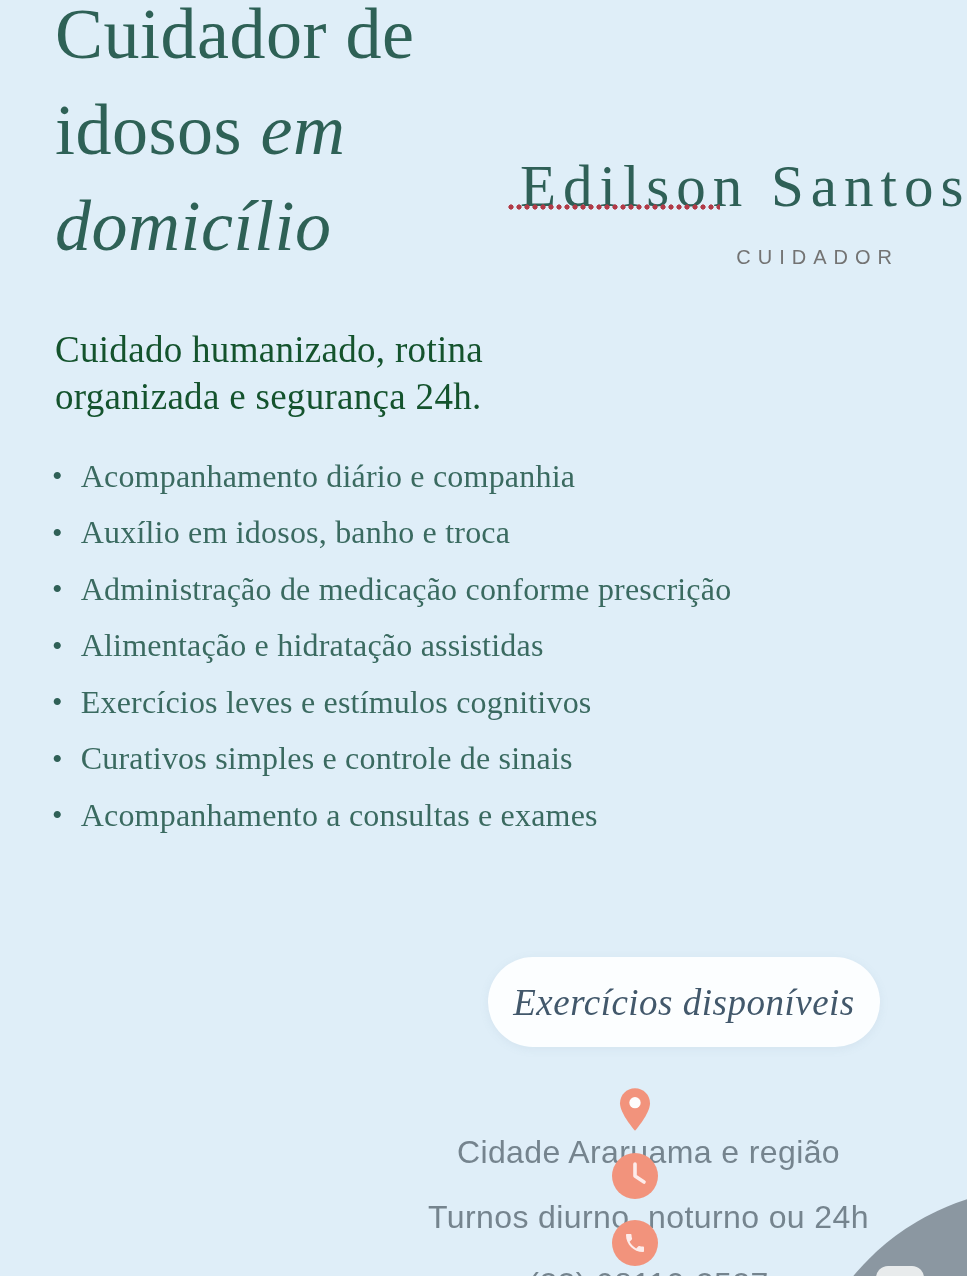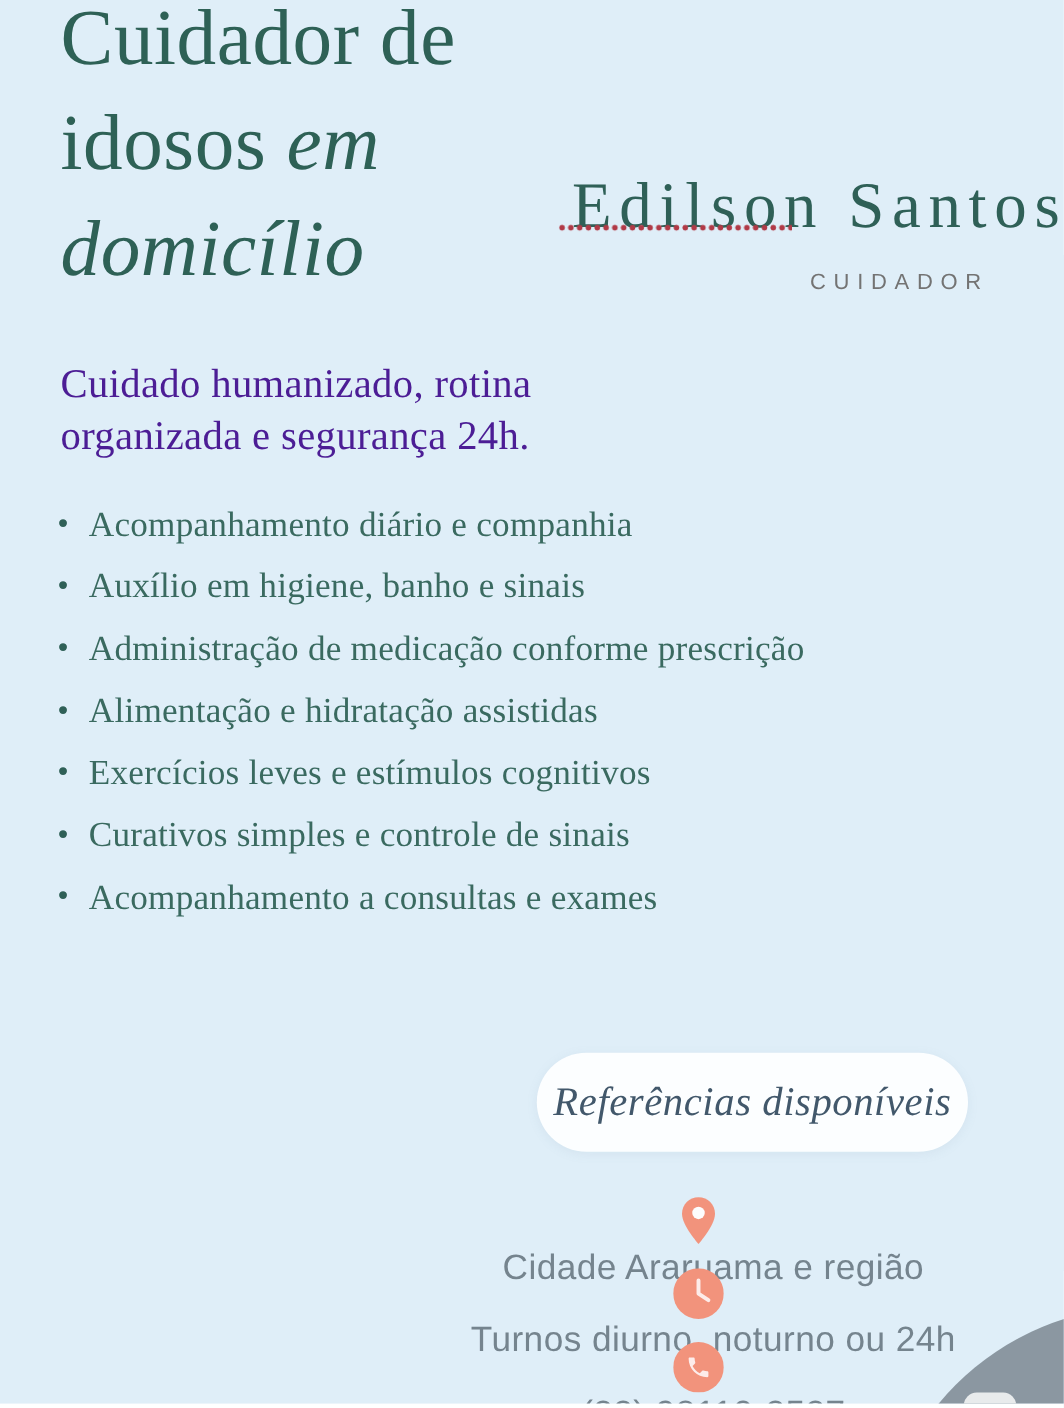--- a/index.html
+++ b/index.html
@@ -59,21 +59,21 @@
     white-space: nowrap;
   }
 
   
   .intro {
     position: absolute;
     left: 55px;
     top: 326px;
     font-size: 37px;
     line-height: 47px;
-    color: #4c1d95;
+    color: #14532d;
     letter-spacing: 0.3px;
   }
 
   
   .services {
     position: absolute;
     left: 52px;
     top: 448px;
     list-style: none;
   }
@@ -183,21 +183,21 @@
     <div>organizada e segurança 24h.</div>
   </div>
 
   <ul class="services">
     <li class="service-row">
       <span class="dot">•</span>
       <span>Acompanhamento diário e companhia</span>
       </li>
     <li class="service-row">
       <span class="dot">•</span>
-      <span>Auxílio em higiene, banho e sinais</span>
+      <span>Auxílio em idosos, banho e troca</span>
       </li>
     <li class="service-row">
       <span class="dot">•</span>
       <span>Administração de medicação conforme prescrição</span>
       </li>
     <li class="service-row">
       <span class="dot">•</span>
       <span>Alimentação e hidratação assistidas</span>
       </li>
     <li class="service-row">
@@ -208,21 +208,21 @@
       <span class="dot">•</span>
       <span>Curativos simples e controle de sinais</span>
       </li>
     <li class="service-row">
       <span class="dot">•</span>
       <span>Acompanhamento a consultas e exames</span>
       </li>
   </ul>
 
   <div class="badge">
-    <span>Referências disponíveis</span>
+    <span>Exercícios disponíveis</span>
   </div>
 
   <div class="contact">
 
     <div class="contact-row">
       <span class="contact-icon">
         <svg width="40" height="48" viewBox="0 0 24 28">
           <path d="M12 1C6.9 1 3 5 3 10c0 6.4 9 16.5 9 16.5S21 16.4 21 10c0-5-3.9-9-9-9z" fill="#f2937c"></path>
           <circle cx="12" cy="9.6" r="3.4" fill="#fdfdfd"></circle>
         </svg>

